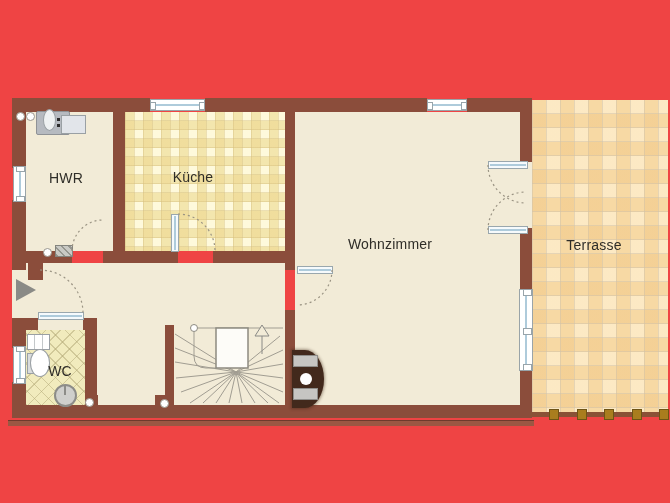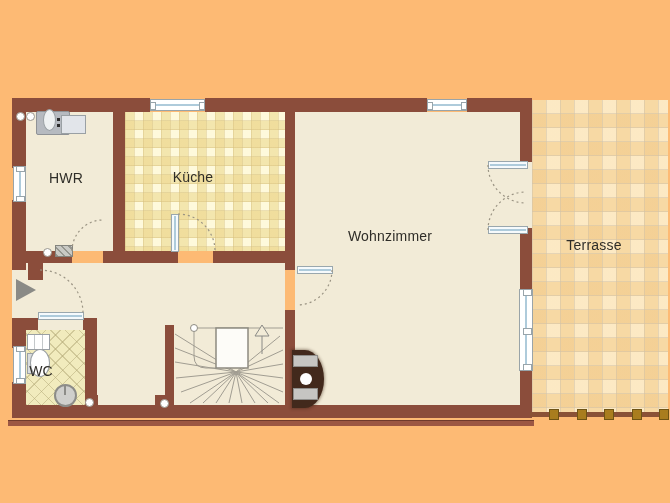--- a/index.html
+++ b/index.html
@@ -1,17 +1,17 @@
 <!DOCTYPE html>
 <html><head>
 <meta charset="utf-8">
 <style>
   html,body{margin:0;padding:0;background:#fff;}
   #canvas{
-    position:relative;width:670px;height:503px;background:#fdba74;overflow:hidden;
+    position:relative;width:670px;height:503px;background:#ef4444;overflow:hidden;
     font-family:"Liberation Sans", sans-serif;
   }
   .abs{position:absolute;box-sizing:border-box;}
   
   .floor{background:#f2ebd7;}
   .kitchen-tiles{
     background-color:#f3e6ae;
     background-image:
       repeating-linear-gradient(0deg, rgba(214,192,130,.45) 0 1px, transparent 1px 9px),
       repeating-linear-gradient(90deg, rgba(214,192,130,.45) 0 1px, transparent 1px 9px),
@@ -217,17 +217,17 @@
       <circle cx="194" cy="328" r="3.5" fill="#ffffff" stroke="#8d8a80"></circle>
       <g stroke="#8a8a86">
         <path d="M262,325 L255,336 L269,336 Z" fill="#f2ebd7"></path>
         <line x1="262" y1="336" x2="262" y2="354"></line>
       </g>
     </g>
   </svg>
 
   <div class="room-label" style="left:66px;top:178px;">HWR</div>
   <div class="room-label" style="left:193px;top:177px;">Küche</div>
-  <div class="room-label" style="left:390px;top:236px;">Wohnzimmer</div>
-  <div class="room-label" style="left:41px;top:371px;text-align:center;">WC</div>
+  <div class="room-label" style="left:390px;top:244px;">Wohnzimmer</div>
+  <div class="room-label" style="left:60px;top:371px;text-align:center;">WC</div>
   <div class="room-label" style="left:594px;top:245px;">Terrasse</div>
 
 </div>
 
 </body></html>

